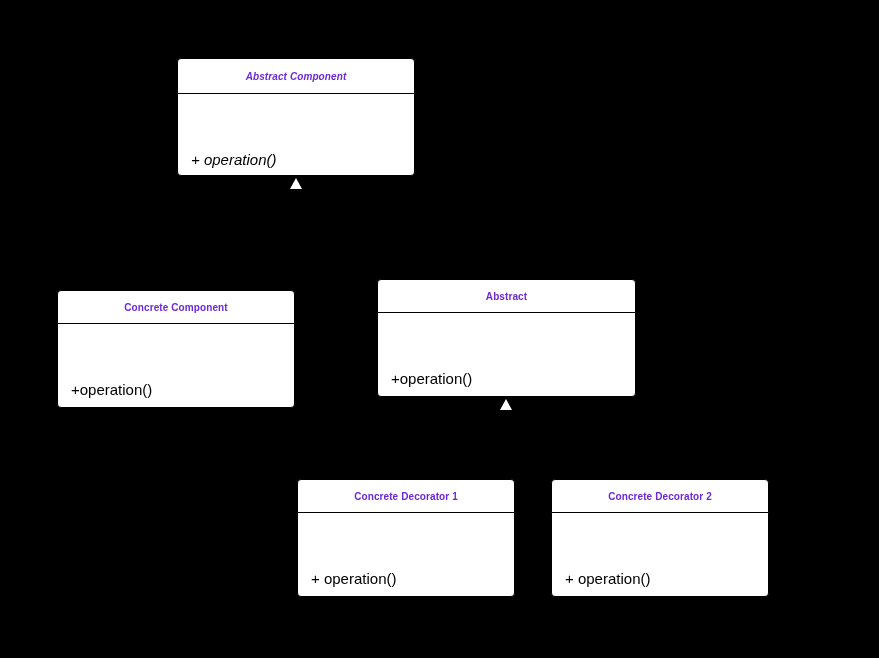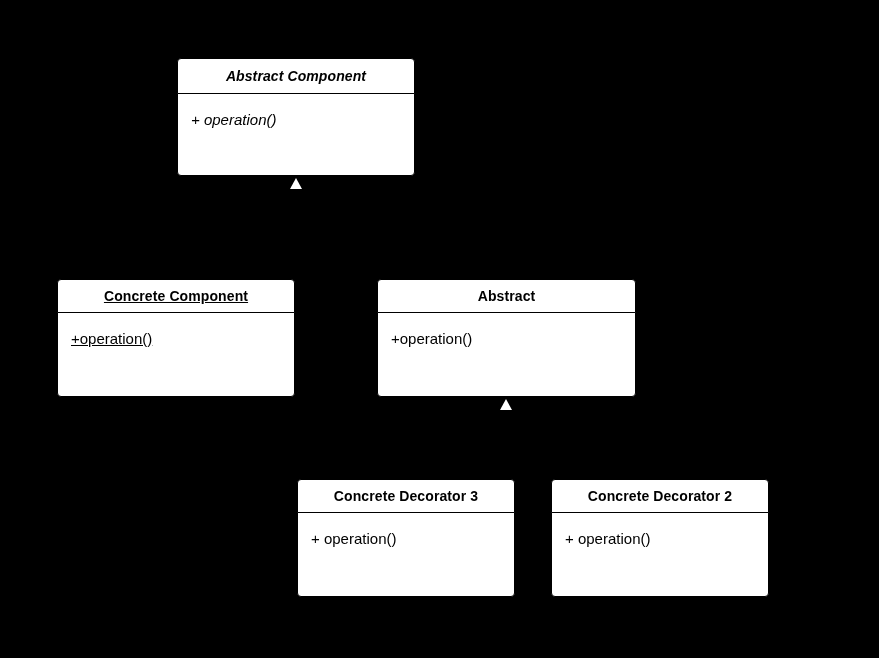--- a/index.html
+++ b/index.html
@@ -24,42 +24,43 @@
     background: #000000;
   }
   .uml-header {
     box-sizing: border-box;
     background: #ffffff;
     border: 1px solid #000000;
     border-radius: 4px 4px 0 0;
     display: flex;
     align-items: center;
     justify-content: center;
-    color: #000000;
-    font-size: 14px;
+    color: #6d28d9;
+    font-size: 10px;
     font-weight: bold;
     letter-spacing: 0.1px;
     white-space: nowrap;
     overflow: hidden;
   }
   .uml-body {
     box-sizing: border-box;
     background: #ffffff;
     border: 1px solid #000000;
     border-radius: 0 0 4px 4px;
     color: #000000;
     font-size: 15px;
     padding-left: 13px;
     padding-top: 17px;
     white-space: nowrap;
     overflow: hidden;
   }
   .uml-body .member {
     display: block;
     line-height: 18px;
+    margin-top: 40px;
   }
 
   
   .abstract .uml-header,
   .abstract .uml-body .member {
     font-style: italic;
   }
 
   
   .connector-line {
@@ -93,36 +94,36 @@
   <div class="arrow-hollow-triangle" style="left:290px; top:178px;"></div>
   <div class="arrow-hollow-triangle" style="left:500px; top:399px;"></div>
 
   <div class="uml-class abstract" style="left:177px; top:58px; width:238px; height:119px;">
     <div class="uml-header" style="height:36px;">Abstract Component</div>
     <div class="uml-body" style="height:83px; margin-top:-1px;">
       <span class="member">+ operation()</span>
     </div>
   </div>
 
-  <div class="uml-class" style="left:57px; top:279px; width:238px; height:119px;text-decoration:underline;">
+  <div class="uml-class" style="left:57px; top:290px; width:238px; height:119px;">
     <div class="uml-header" style="height:34px;">Concrete Component</div>
     <div class="uml-body" style="height:85px; margin-top:-1px;">
       <span class="member">+operation()</span>
     </div>
   </div>
 
   <div class="uml-class" style="left:377px; top:279px; width:259px; height:119px;">
     <div class="uml-header" style="height:34px;">Abstract</div>
     <div class="uml-body" style="height:85px; margin-top:-1px;">
       <span class="member">+operation()</span>
     </div>
   </div>
 
   <div class="uml-class" style="left:297px; top:479px; width:218px; height:119px;">
-    <div class="uml-header" style="height:34px;">Concrete Decorator 3</div>
+    <div class="uml-header" style="height:34px;">Concrete Decorator 1</div>
     <div class="uml-body" style="height:85px; margin-top:-1px;">
       <span class="member">+ operation()</span>
     </div>
   </div>
 
   <div class="uml-class" style="left:551px; top:479px; width:218px; height:119px;">
     <div class="uml-header" style="height:34px;">Concrete Decorator 2</div>
     <div class="uml-body" style="height:85px; margin-top:-1px;">
       <span class="member">+ operation()</span>
     </div>

